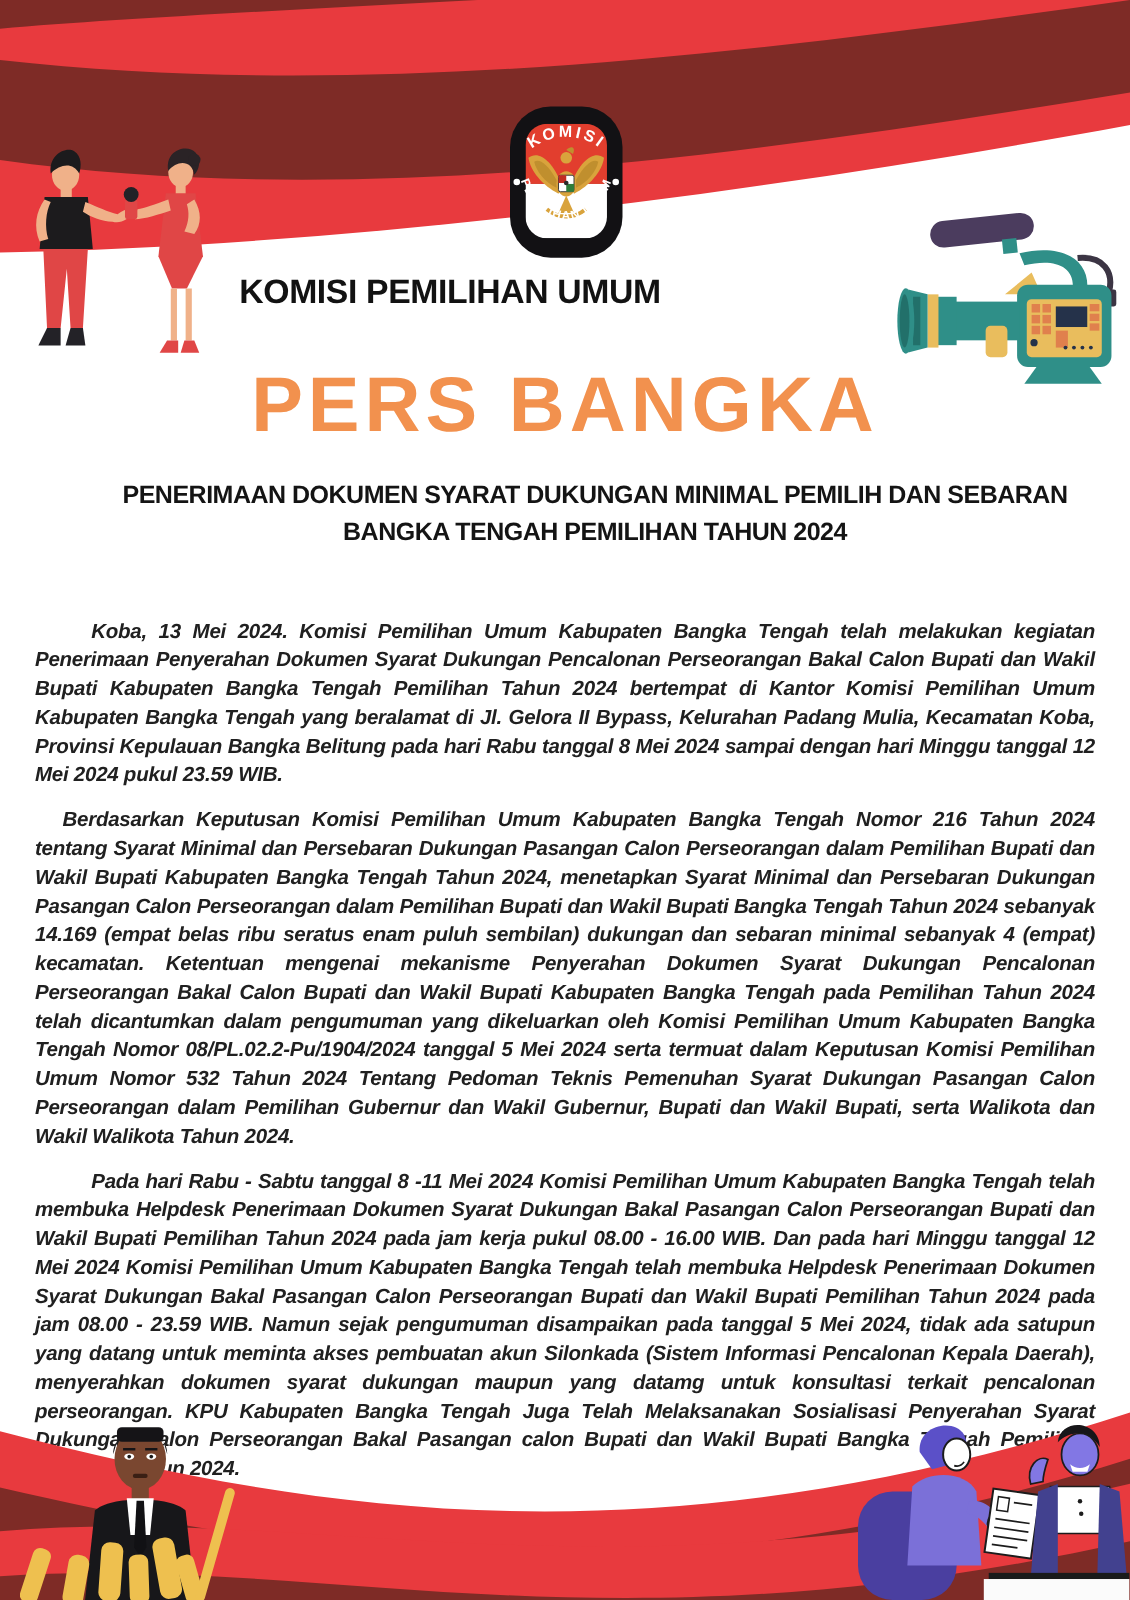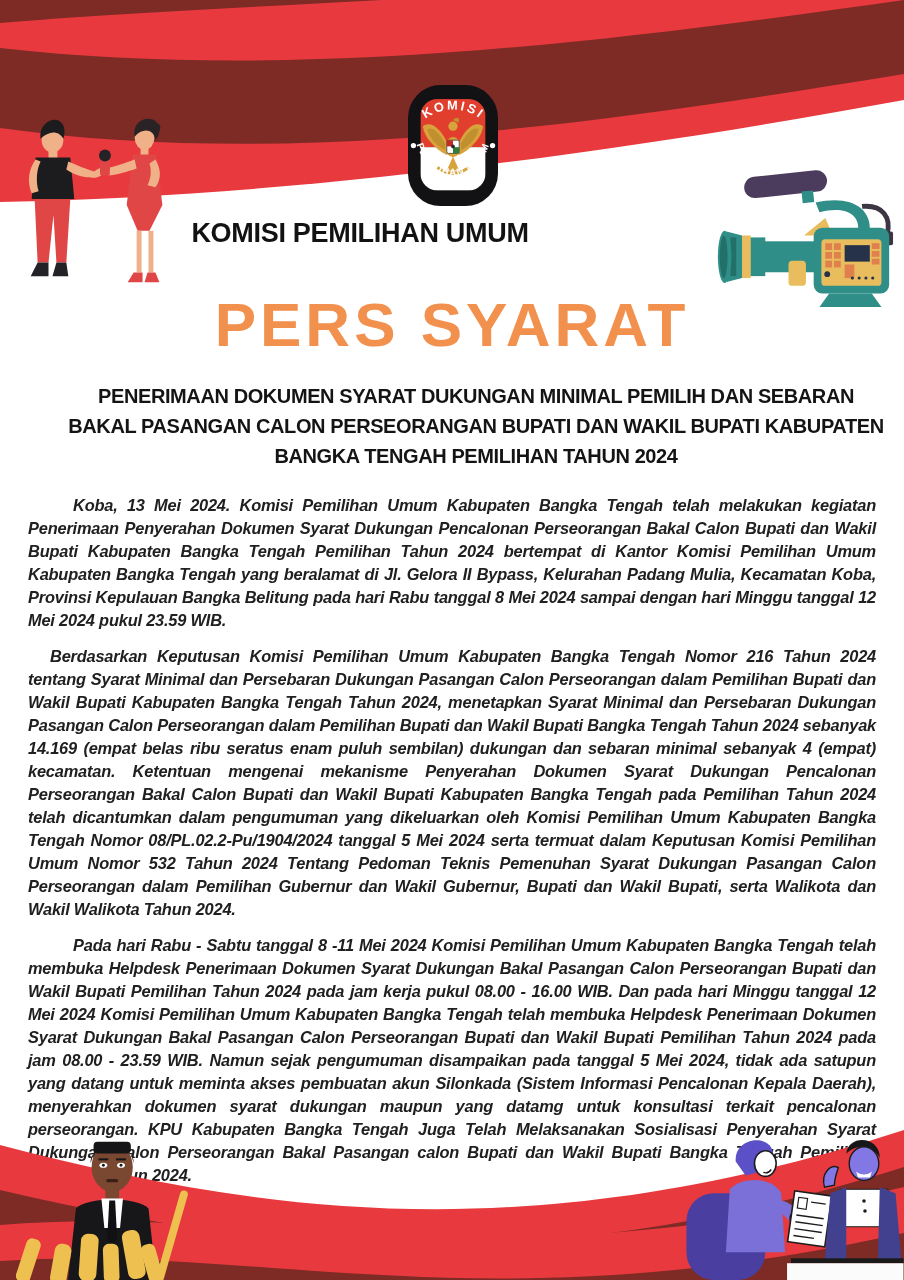--- a/index.html
+++ b/index.html
@@ -169,25 +169,24 @@
       <ellipse cx="18" cy="100" rx="7" ry="27" fill="var(--teal,#2f8f88)"></ellipse>
       <ellipse cx="17" cy="100" rx="4" ry="22" fill="#22706a"></ellipse>
     </g>
     <path d="M126 138 L170 138 L180 152 L116 152 Z" fill="var(--teal,#2f8f88)" data-name="camera-base"></path>
   </svg>
 
   <div class="org-title" data-name="organization-title">
     <div data-name="organization-title-line1">KOMISI PEMILIHAN UMUM</div>
   </div>
 
-  <div class="pers-release" data-name="pers-release-heading">PERS SYARAT</div>
+  <div class="pers-release" data-name="pers-release-heading">PERS BANGKA</div>
 
   <div class="headline" data-name="headline">
     <div data-name="headline-line1">PENERIMAAN DOKUMEN SYARAT DUKUNGAN MINIMAL PEMILIH DAN SEBARAN</div>
-    <div data-name="headline-line2">BAKAL PASANGAN CALON PERSEORANGAN BUPATI DAN WAKIL BUPATI KABUPATEN</div>
     <div data-name="headline-line3">BANGKA TENGAH PEMILIHAN TAHUN 2024</div>
   </div>
 
   <div class="body-text" data-name="body-text">
     <p data-name="body-paragraph-1">Koba, 13 Mei 2024. Komisi Pemilihan Umum Kabupaten Bangka Tengah telah melakukan kegiatan Penerimaan Penyerahan Dokumen Syarat Dukungan Pencalonan Perseorangan Bakal Calon Bupati dan Wakil Bupati Kabupaten Bangka Tengah Pemilihan Tahun 2024 bertempat di Kantor Komisi Pemilihan Umum Kabupaten Bangka Tengah yang beralamat di Jl. Gelora II Bypass, Kelurahan Padang Mulia, Kecamatan Koba, Provinsi Kepulauan Bangka Belitung pada hari Rabu tanggal 8 Mei 2024 sampai dengan hari Minggu tanggal 12 Mei 2024 pukul 23.59 WIB.</p>
     <p data-name="body-paragraph-2">Berdasarkan Keputusan Komisi Pemilihan Umum Kabupaten Bangka Tengah Nomor 216 Tahun 2024 tentang Syarat Minimal dan Persebaran Dukungan Pasangan Calon Perseorangan dalam Pemilihan Bupati dan Wakil Bupati Kabupaten Bangka Tengah Tahun 2024, menetapkan Syarat Minimal dan Persebaran Dukungan Pasangan Calon Perseorangan dalam Pemilihan Bupati dan Wakil Bupati Bangka Tengah Tahun 2024 sebanyak 14.169 (empat belas ribu seratus enam puluh sembilan) dukungan dan sebaran minimal sebanyak 4 (empat) kecamatan. Ketentuan mengenai mekanisme Penyerahan Dokumen Syarat Dukungan Pencalonan Perseorangan Bakal Calon Bupati dan Wakil Bupati Kabupaten Bangka Tengah pada Pemilihan Tahun 2024 telah dicantumkan dalam pengumuman yang dikeluarkan oleh Komisi Pemilihan Umum Kabupaten Bangka Tengah Nomor 08/PL.02.2-Pu/1904/2024 tanggal 5 Mei 2024 serta termuat dalam Keputusan Komisi Pemilihan Umum Nomor 532 Tahun 2024 Tentang Pedoman Teknis Pemenuhan Syarat Dukungan Pasangan Calon Perseorangan dalam Pemilihan Gubernur dan Wakil Gubernur, Bupati dan Wakil Bupati, serta Walikota dan Wakil Walikota Tahun 2024.</p>
     <p data-name="body-paragraph-3">Pada hari Rabu - Sabtu tanggal 8 -11 Mei 2024 Komisi Pemilihan Umum Kabupaten Bangka Tengah telah membuka Helpdesk Penerimaan Dokumen Syarat Dukungan Bakal Pasangan Calon Perseorangan Bupati dan Wakil Bupati Pemilihan Tahun 2024 pada jam kerja pukul 08.00 - 16.00 WIB. Dan pada hari Minggu tanggal 12 Mei 2024 Komisi Pemilihan Umum Kabupaten Bangka Tengah telah membuka Helpdesk Penerimaan Dokumen Syarat Dukungan Bakal Pasangan Calon Perseorangan Bupati dan Wakil Bupati Pemilihan Tahun 2024 pada jam 08.00 - 23.59 WIB. Namun sejak pengumuman disampaikan pada tanggal 5 Mei 2024, tidak ada satupun yang datang untuk meminta akses pembuatan akun Silonkada (Sistem Informasi Pencalonan Kepala Daerah), menyerahkan dokumen syarat dukungan maupun yang datamg untuk konsultasi terkait pencalonan perseorangan. KPU Kabupaten Bangka Tengah Juga Telah Melaksanakan Sosialisasi Penyerahan Syarat Dukungan Calon Perseorangan Bakal Pasangan calon Bupati dan Wakil Bupati Bangka Tengah Pemilihan Serentak Tahun 2024.</p>
   </div>
 
   <svg class="ribbon-bottom" data-name="bottom-ribbon-graphic" viewBox="0 0 904 205" preserveAspectRatio="none" aria-hidden="true">

